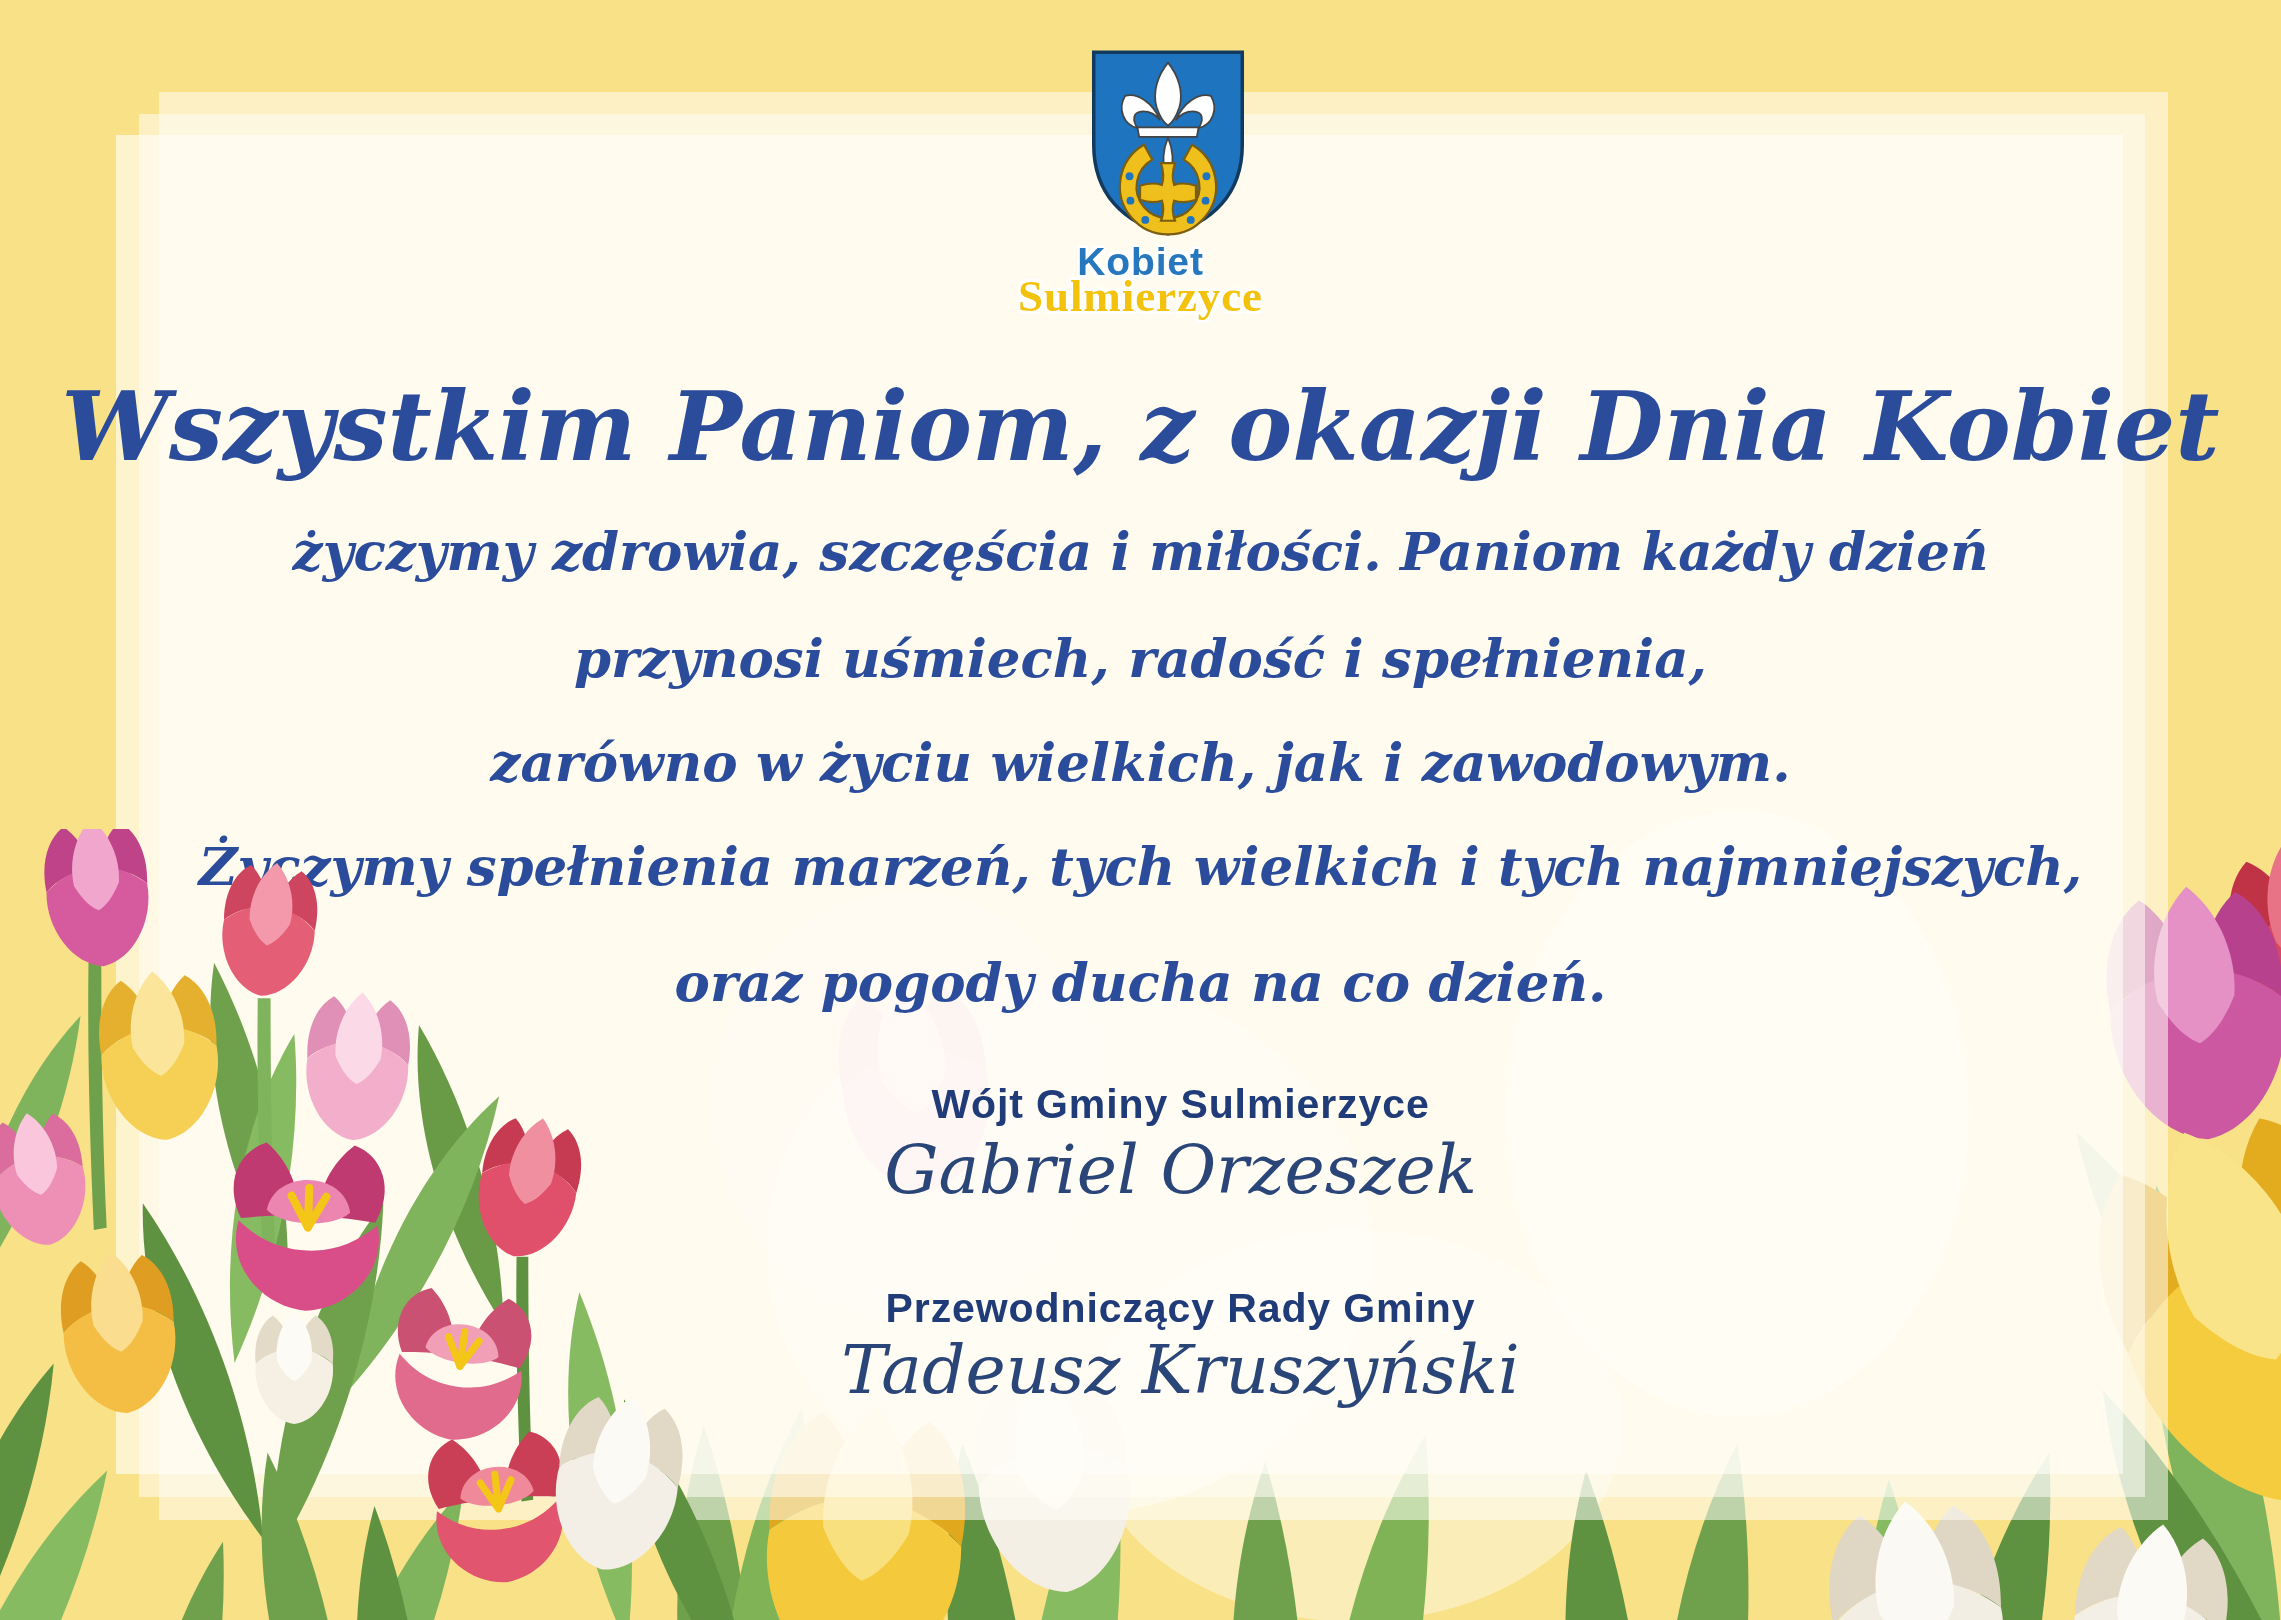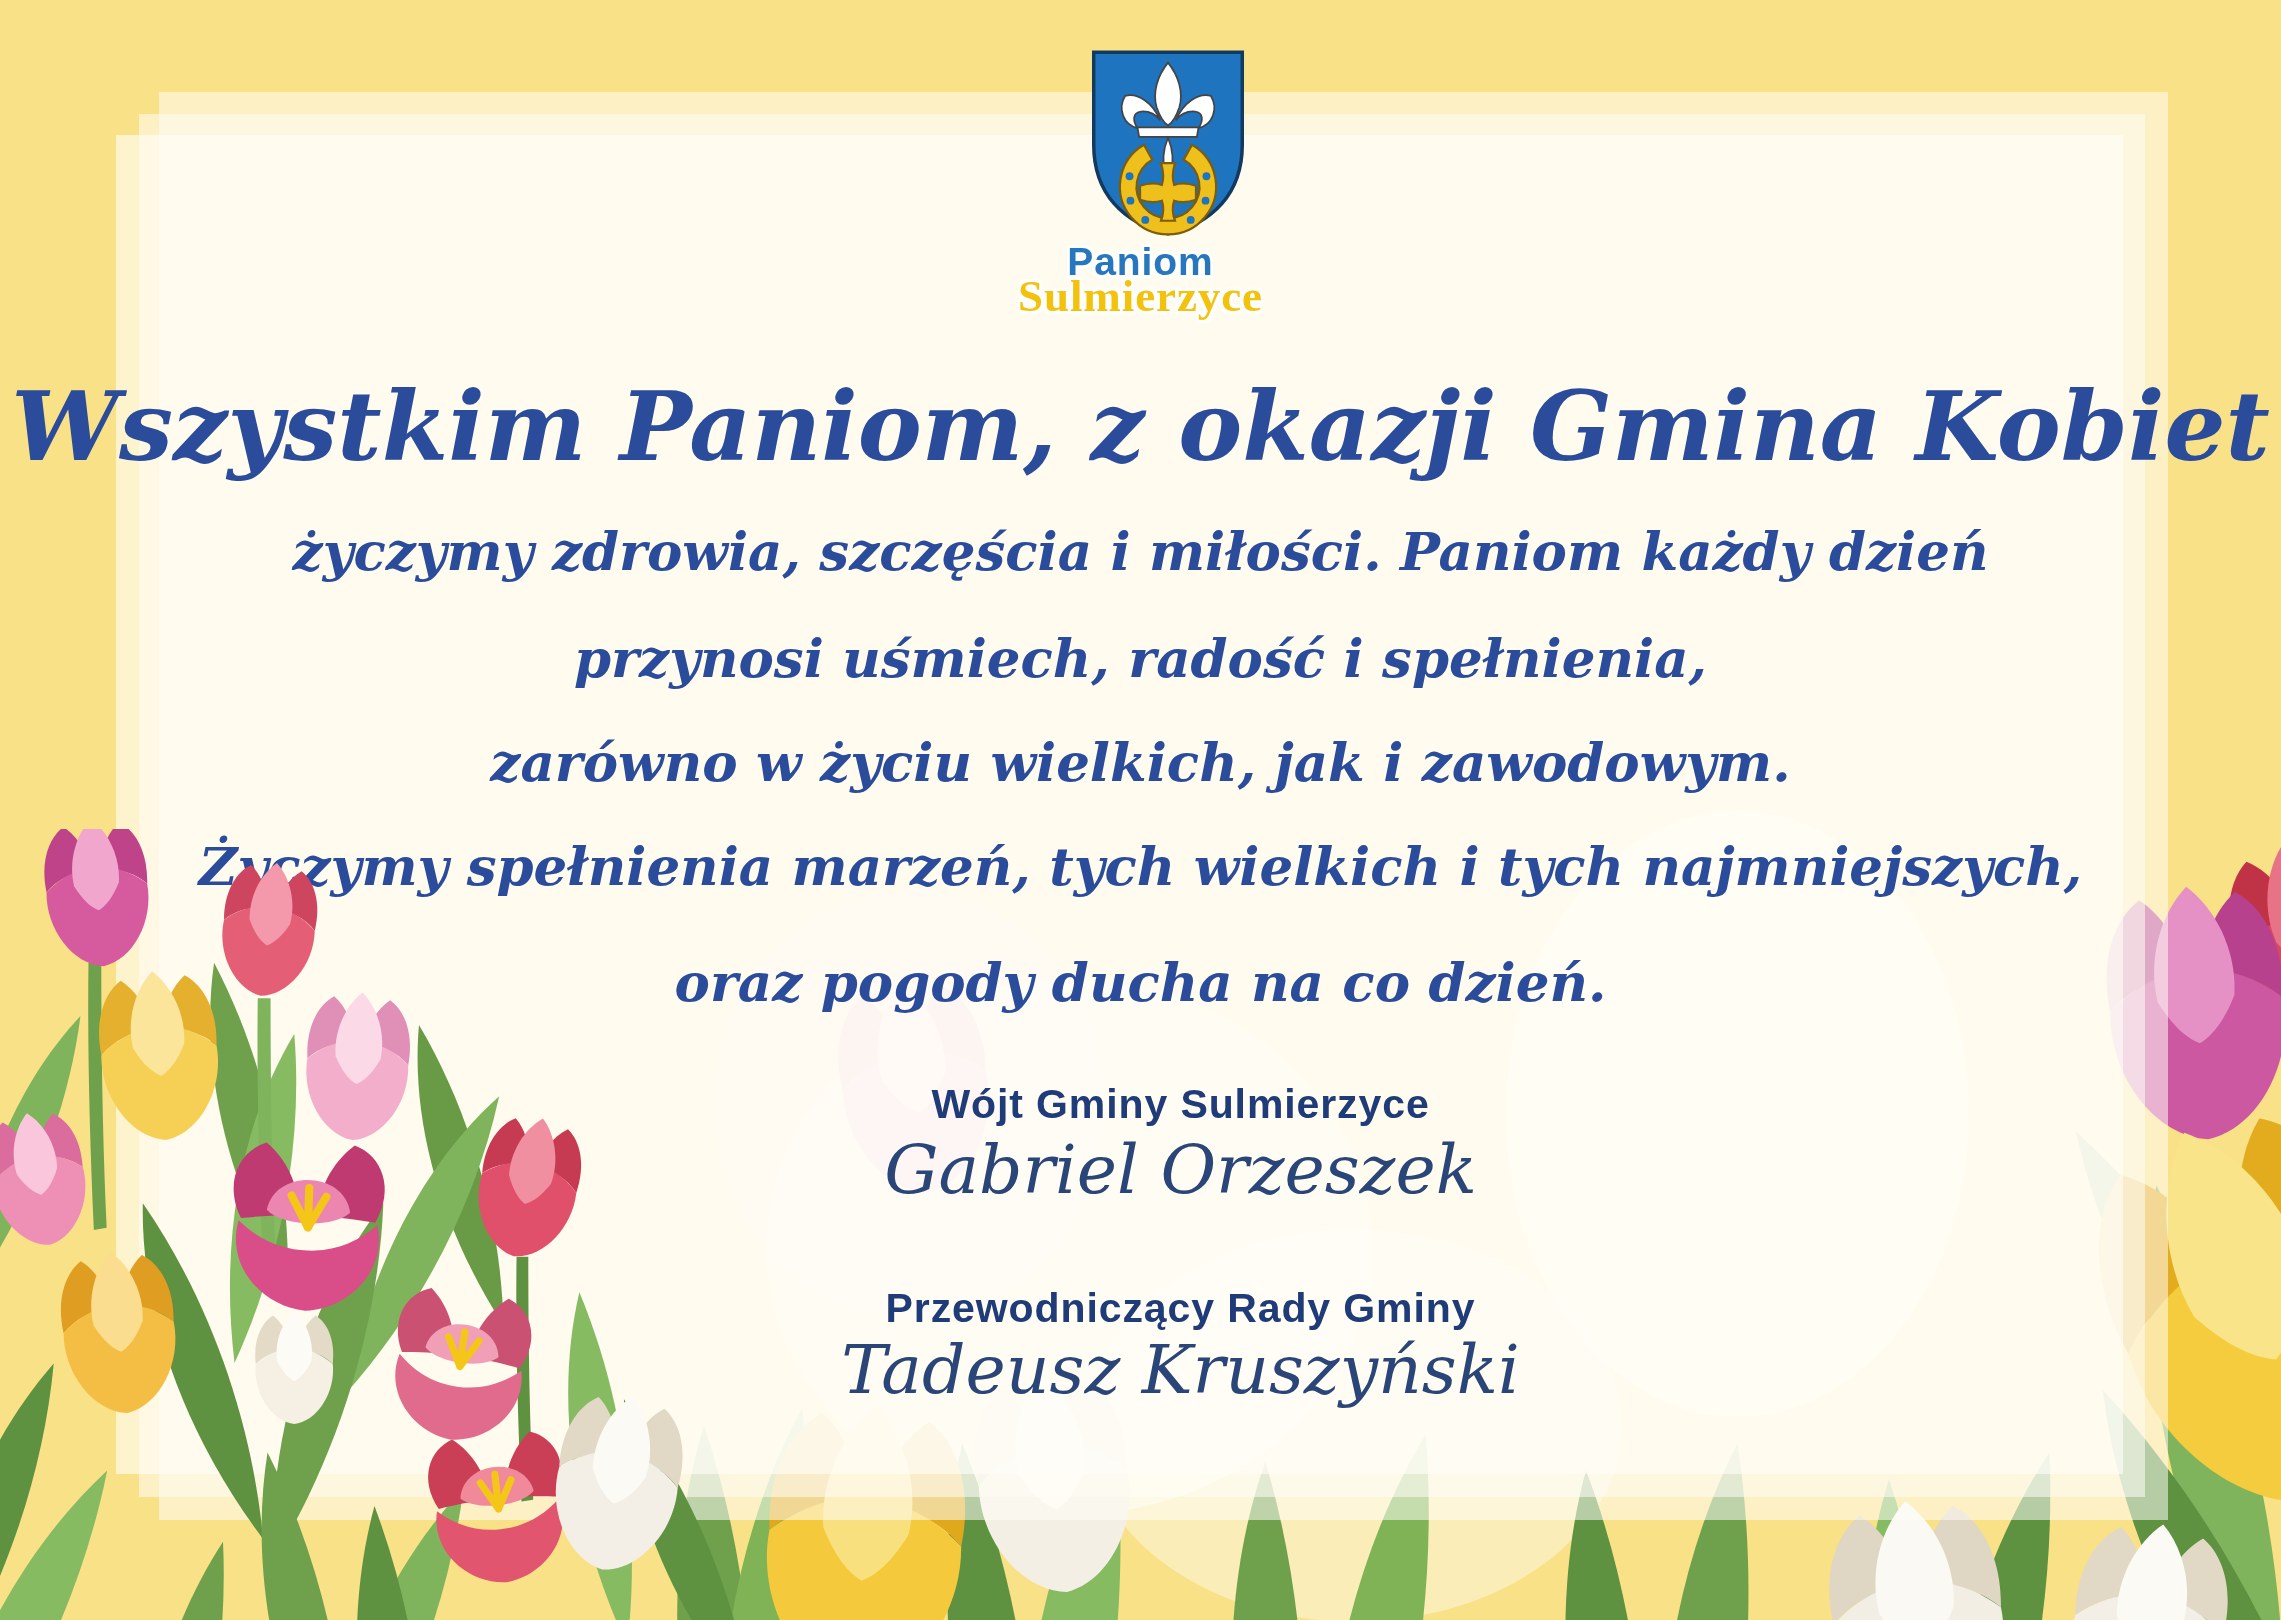--- a/index.html
+++ b/index.html
@@ -123,24 +123,24 @@
             <circle cx="138" cy="176" r="4.5"></circle>
           <circle cx="121" cy="198" r="4.5"></circle>
             <circle cx="51" cy="148" r="4.5"></circle>
           <circle cx="52" cy="176" r="4.5"></circle>
             <circle cx="69" cy="198" r="4.5"></circle>
         </g>
       </g>
       <path d="M 87,133 L 103,133 C 100,143 100,152 102,158 C 108,156 118,156 127,159 L 127,175 C 118,178 108,178 102,176 C 100,182 100,191 103,199 L 87,199 C 90,191 90,182 88,176 C 82,178 72,178 63,175 L 63,159 C 72,156 82,156 88,158 C 90,152 90,143 87,133 Z" fill="#EFBF1C" stroke="#7A5D0E" stroke-width="2.5"></path>
     </svg>
 
-    <div class="logo-line" id="logo-gmina">Paniom</div>
+    <div class="logo-line" id="logo-gmina">Kobiet</div>
     <div class="logo-line" id="logo-sulmierzyce">Sulmierzyce</div>
 
-    <h1 class="script" id="heading" style="margin:0;font-weight:bold">Wszystkim Paniom, z okazji Gmina Kobiet</h1>
+    <h1 class="script" id="heading" style="margin:0;font-weight:bold">Wszystkim Paniom, z okazji Dnia Kobiet</h1>
     <p class="script" id="line1" style="margin:0">życzymy zdrowia, szczęścia i miłości. Paniom każdy dzień</p>
     <p class="script" id="line2" style="margin:0">przynosi uśmiech, radość i spełnienia,</p>
     <p class="script" id="line3" style="margin:0">zarówno w życiu wielkich, jak i zawodowym.</p>
     <p class="script" id="line4" style="margin:0">Życzymy spełnienia marzeń, tych wielkich i tych najmniejszych,</p>
     <p class="script" id="line5" style="margin:0">oraz pogody ducha na co dzień.</p>
 
     <div class="sig-title" id="sig1-title">Wójt Gminy Sulmierzyce</div>
     <div class="sig-name" id="sig1-name">Gabriel Orzeszek</div>
     <div class="sig-title" id="sig2-title">Przewodniczący Rady Gminy</div>
     <div class="sig-name" id="sig2-name">Tadeusz Kruszyński</div>

